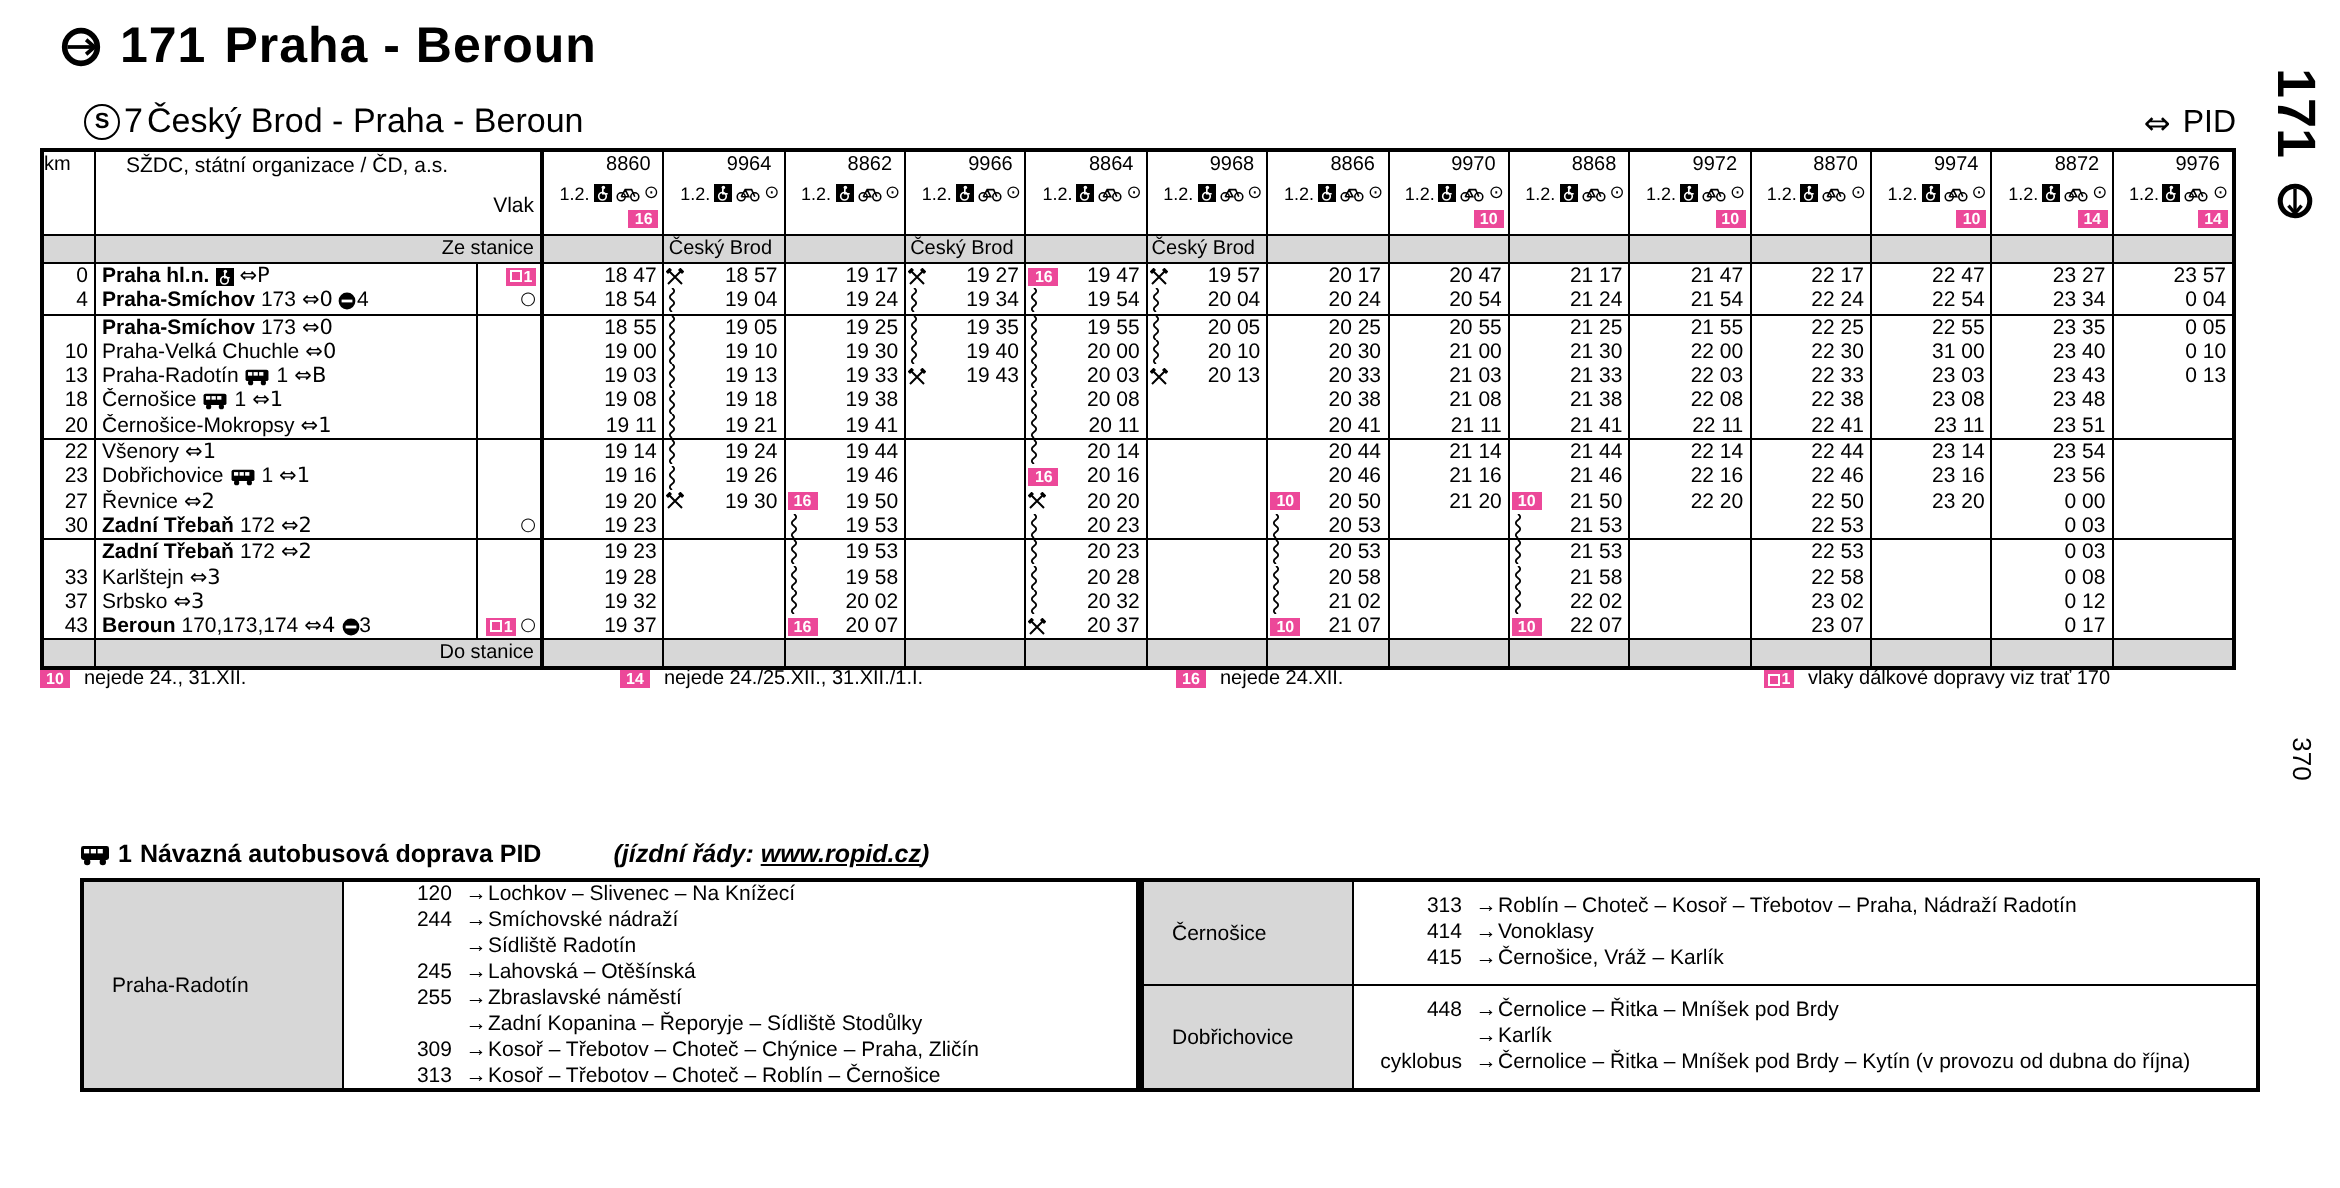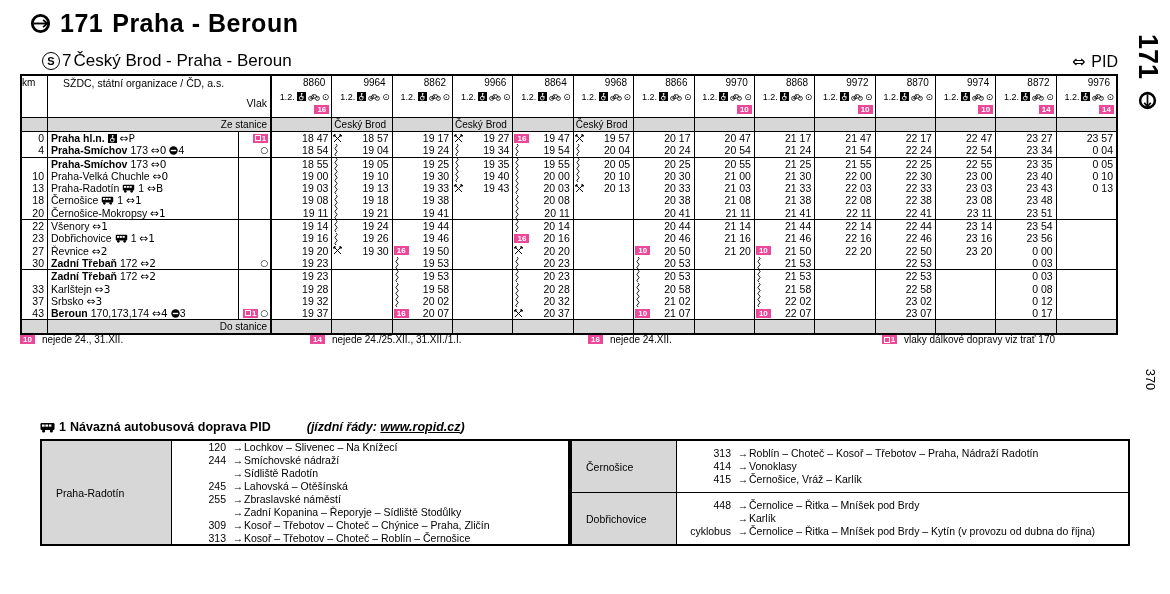--- a/index.html
+++ b/index.html
@@ -848,21 +848,21 @@
         <div class="ct">
           <span class="mk"></span>
           <span class="tv">22 00</span>
         </div>
         <div class="ct">
           <span class="mk"></span>
           <span class="tv">22 30</span>
         </div>
         <div class="ct">
           <span class="mk"></span>
-          <span class="tv">23 00</span>
+          <span class="tv">31 00</span>
         </div>
         <div class="ct">
           <span class="mk"></span>
           <span class="tv">23 40</span>
         </div>
         <div class="ct">
           <span class="mk"></span>
           <span class="tv">0 10</span>
         </div>
       </div>

